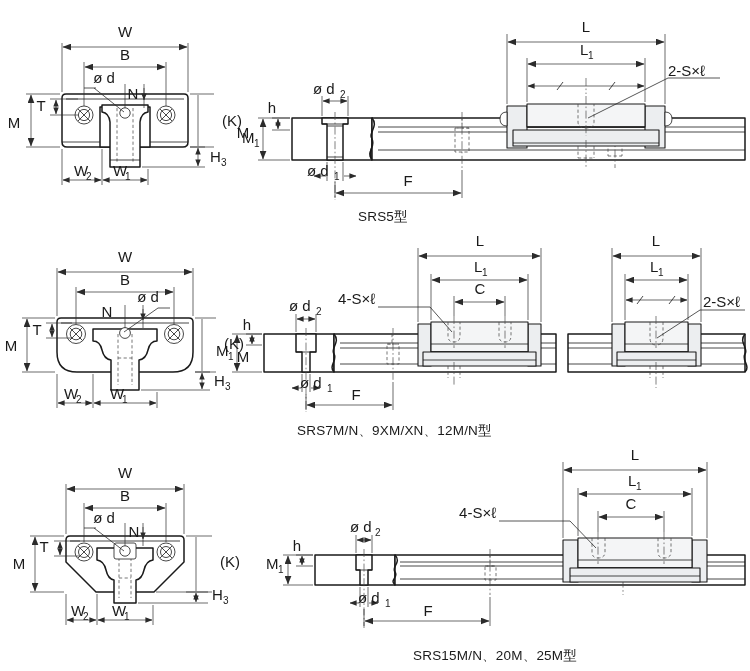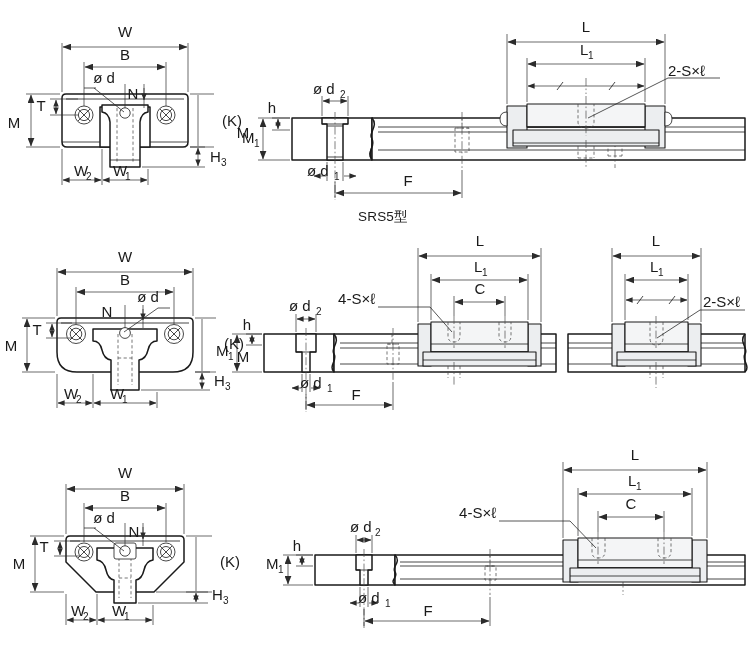--- a/index.html
+++ b/index.html
@@ -797,15 +797,17 @@
         <text class="sub" x="636" y="487" text-anchor="start">1</text>
       </g>
       <text class="lbl" x="631" y="505" text-anchor="middle">C</text>
       <text class="lbl" x="496" y="514" text-anchor="end">4-S×ℓ</text>
     </g>
 
   </svg>
 
   <div class="caption-layer">
     <div class="caption" style="left:358px; top:208px;">SRS5型</div>
+    <div class="caption" style="left:297px; top:422px;">SRS7M/N、9XM/XN、12M/N型</div>
+    <div class="caption" style="left:413px; top:647px;">SRS15M/N、20M、25M型</div>
   </div>
 
 </div>
 
 </body></html>

